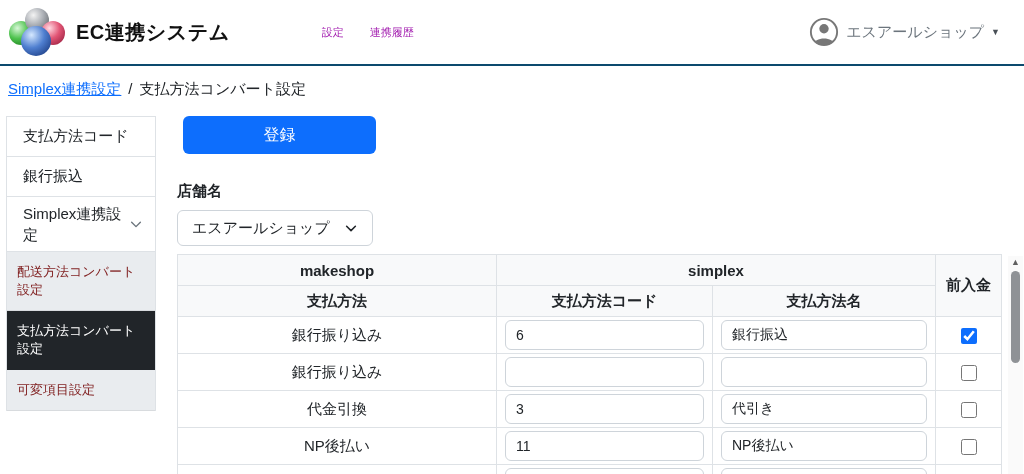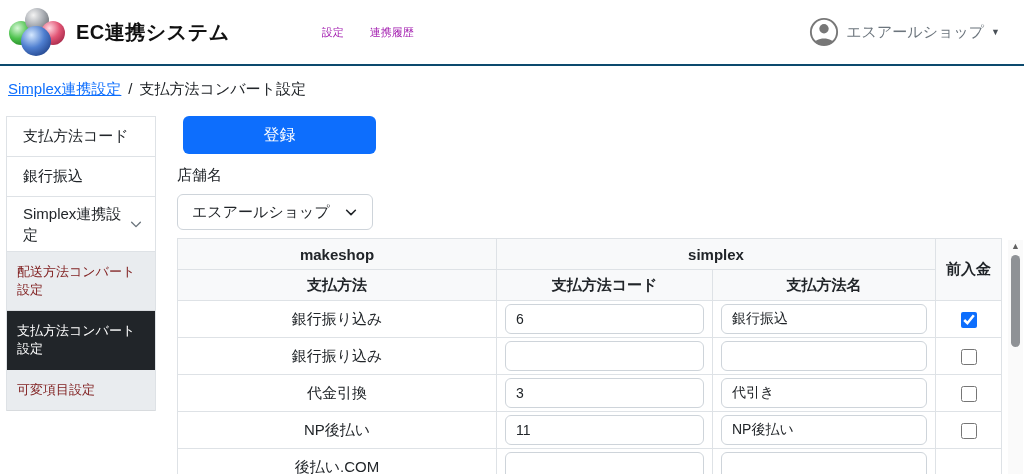--- a/index.html
+++ b/index.html
@@ -95,21 +95,21 @@
   .register-btn {
     width: 193px; height: 38px;
     background: #0d6efd; color: #fff;
     border: none; border-radius: 6px;
     font-size: 16px;
     font-family: "Liberation Sans", sans-serif;
     cursor: pointer;
     display: block;
     margin-left: 6px;
   }
-  .store-label { display: block; margin-top: 12px; font-size: 15px; }
+  .store-label { display: block; margin-top: 28px; font-size: 15px; font-weight: bold; }
   .store-select {
     margin-top: 9px;
     display: inline-flex;
     align-items: center;
     gap: 14px;
     height: 36px;
     padding: 0 14px;
     border: 1px solid #ced4da;
     border-radius: 6px;
     font-size: 15px;

